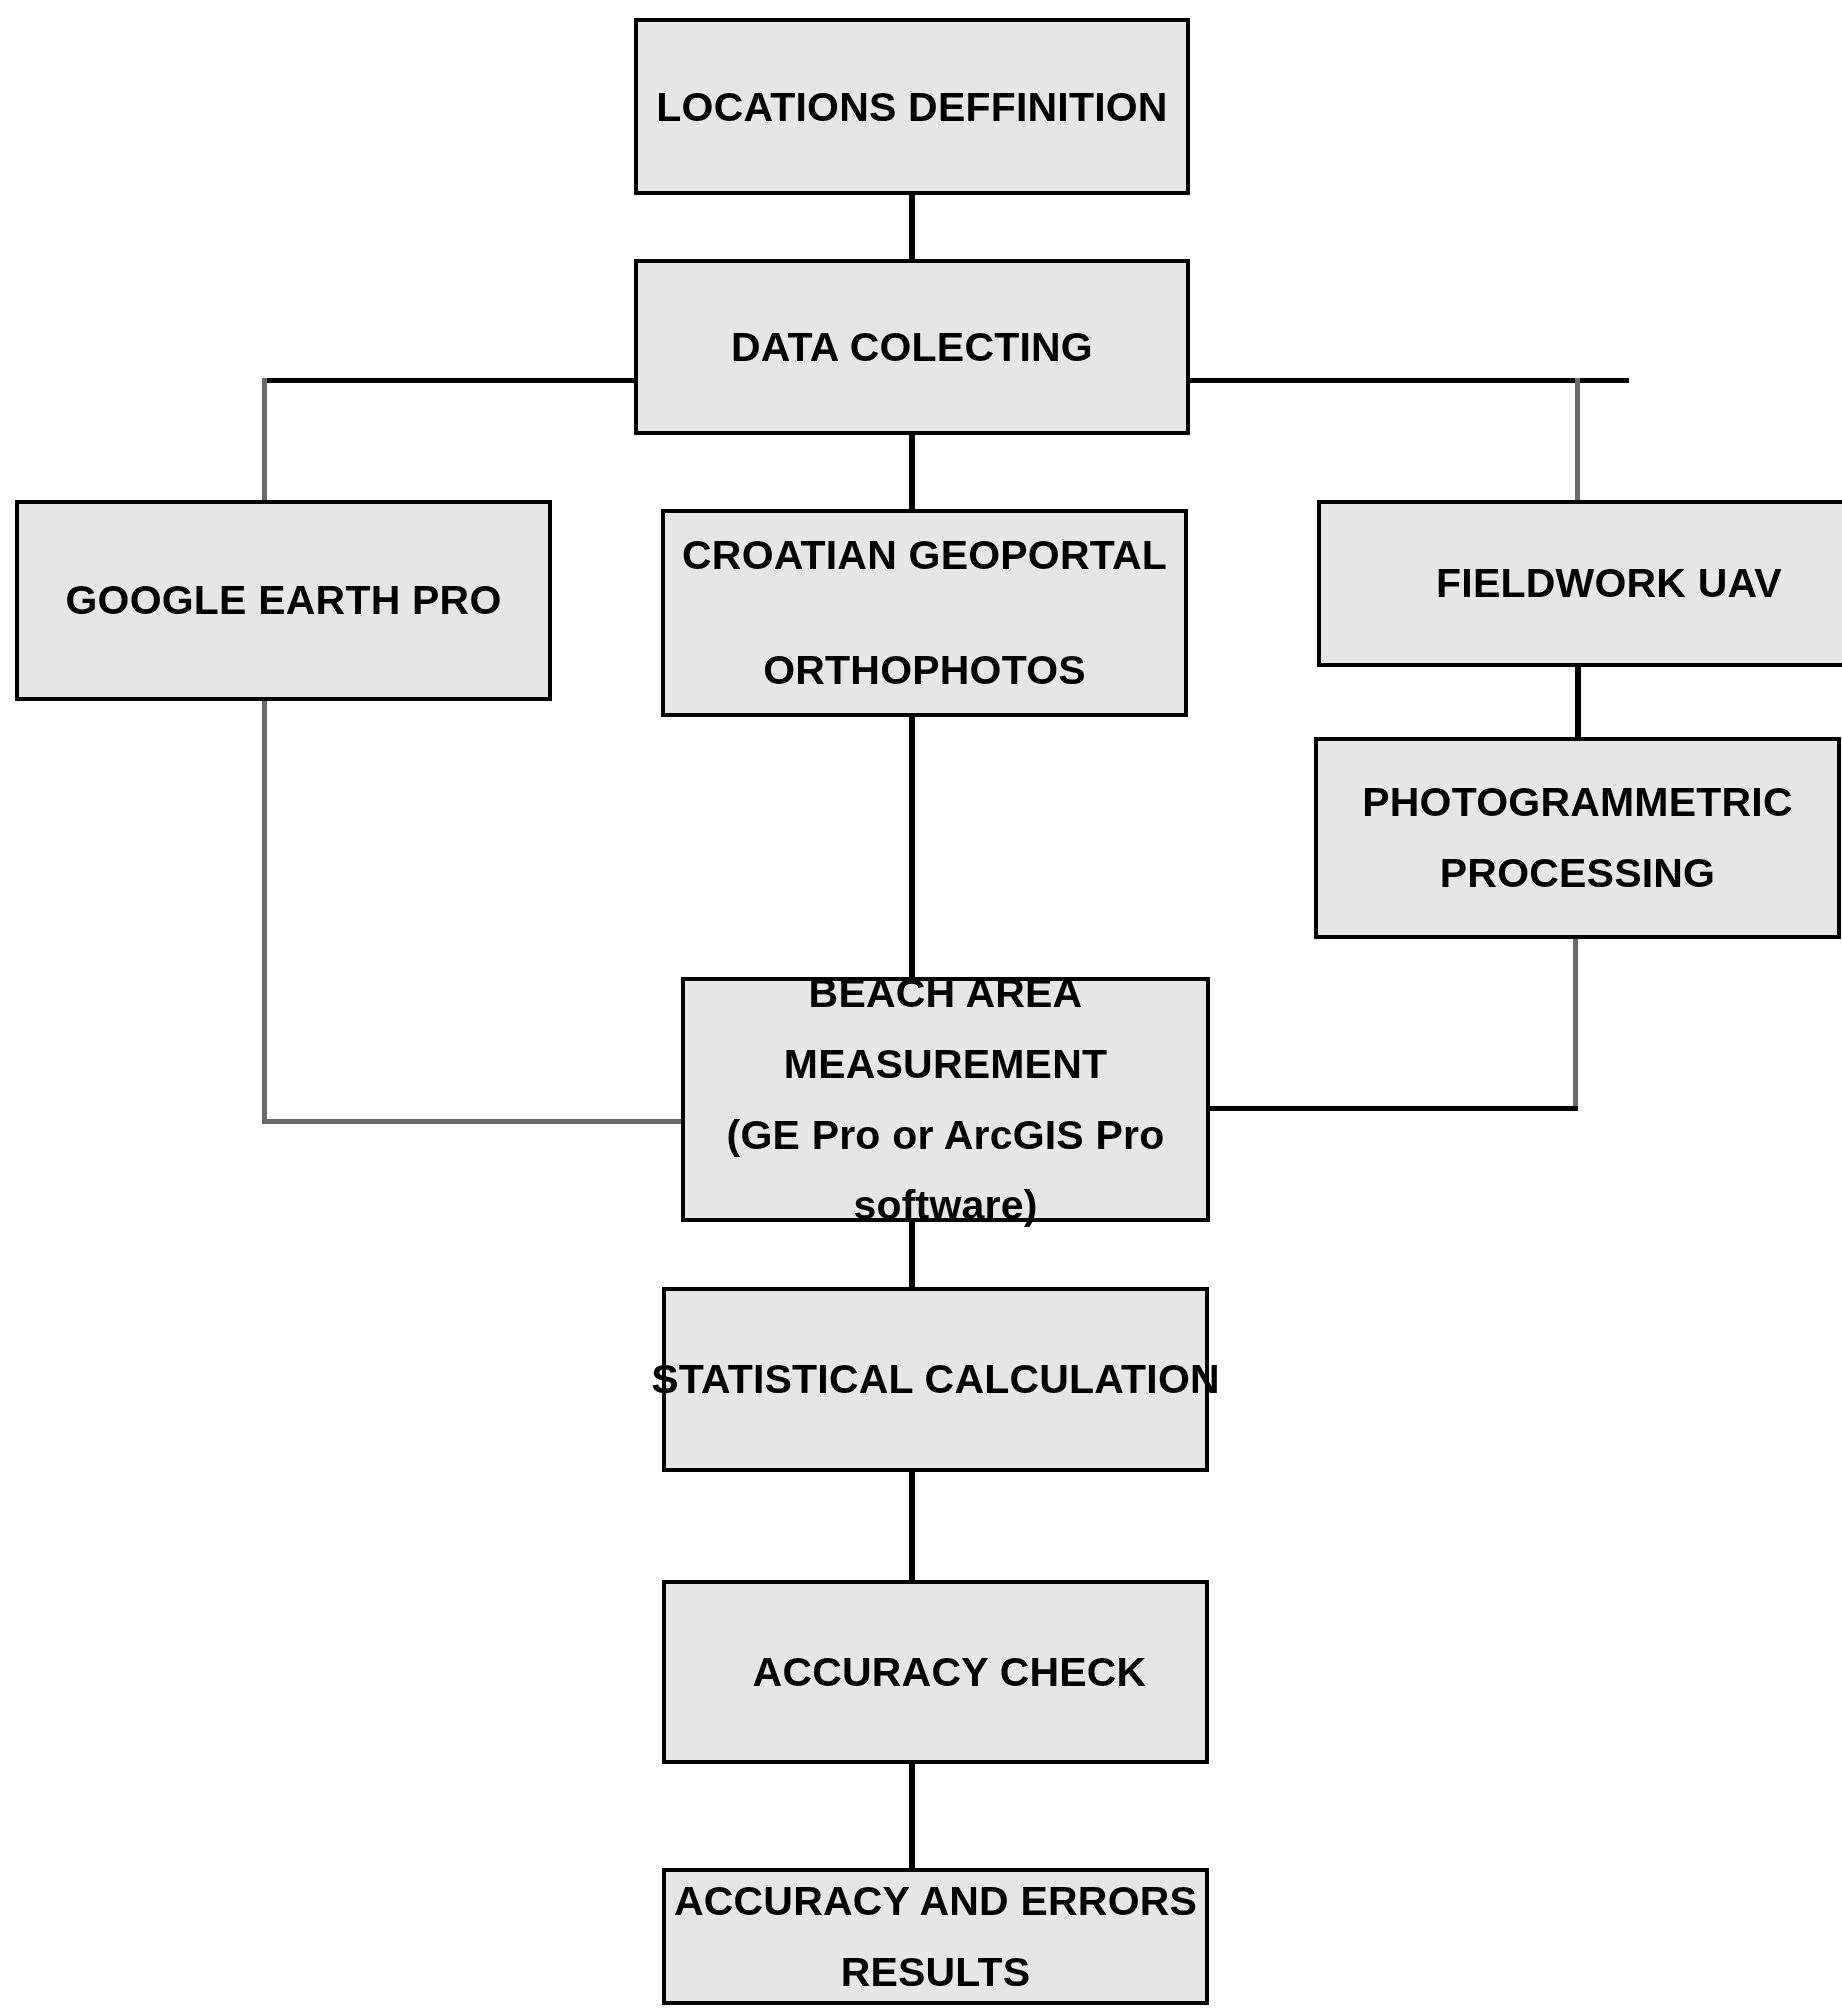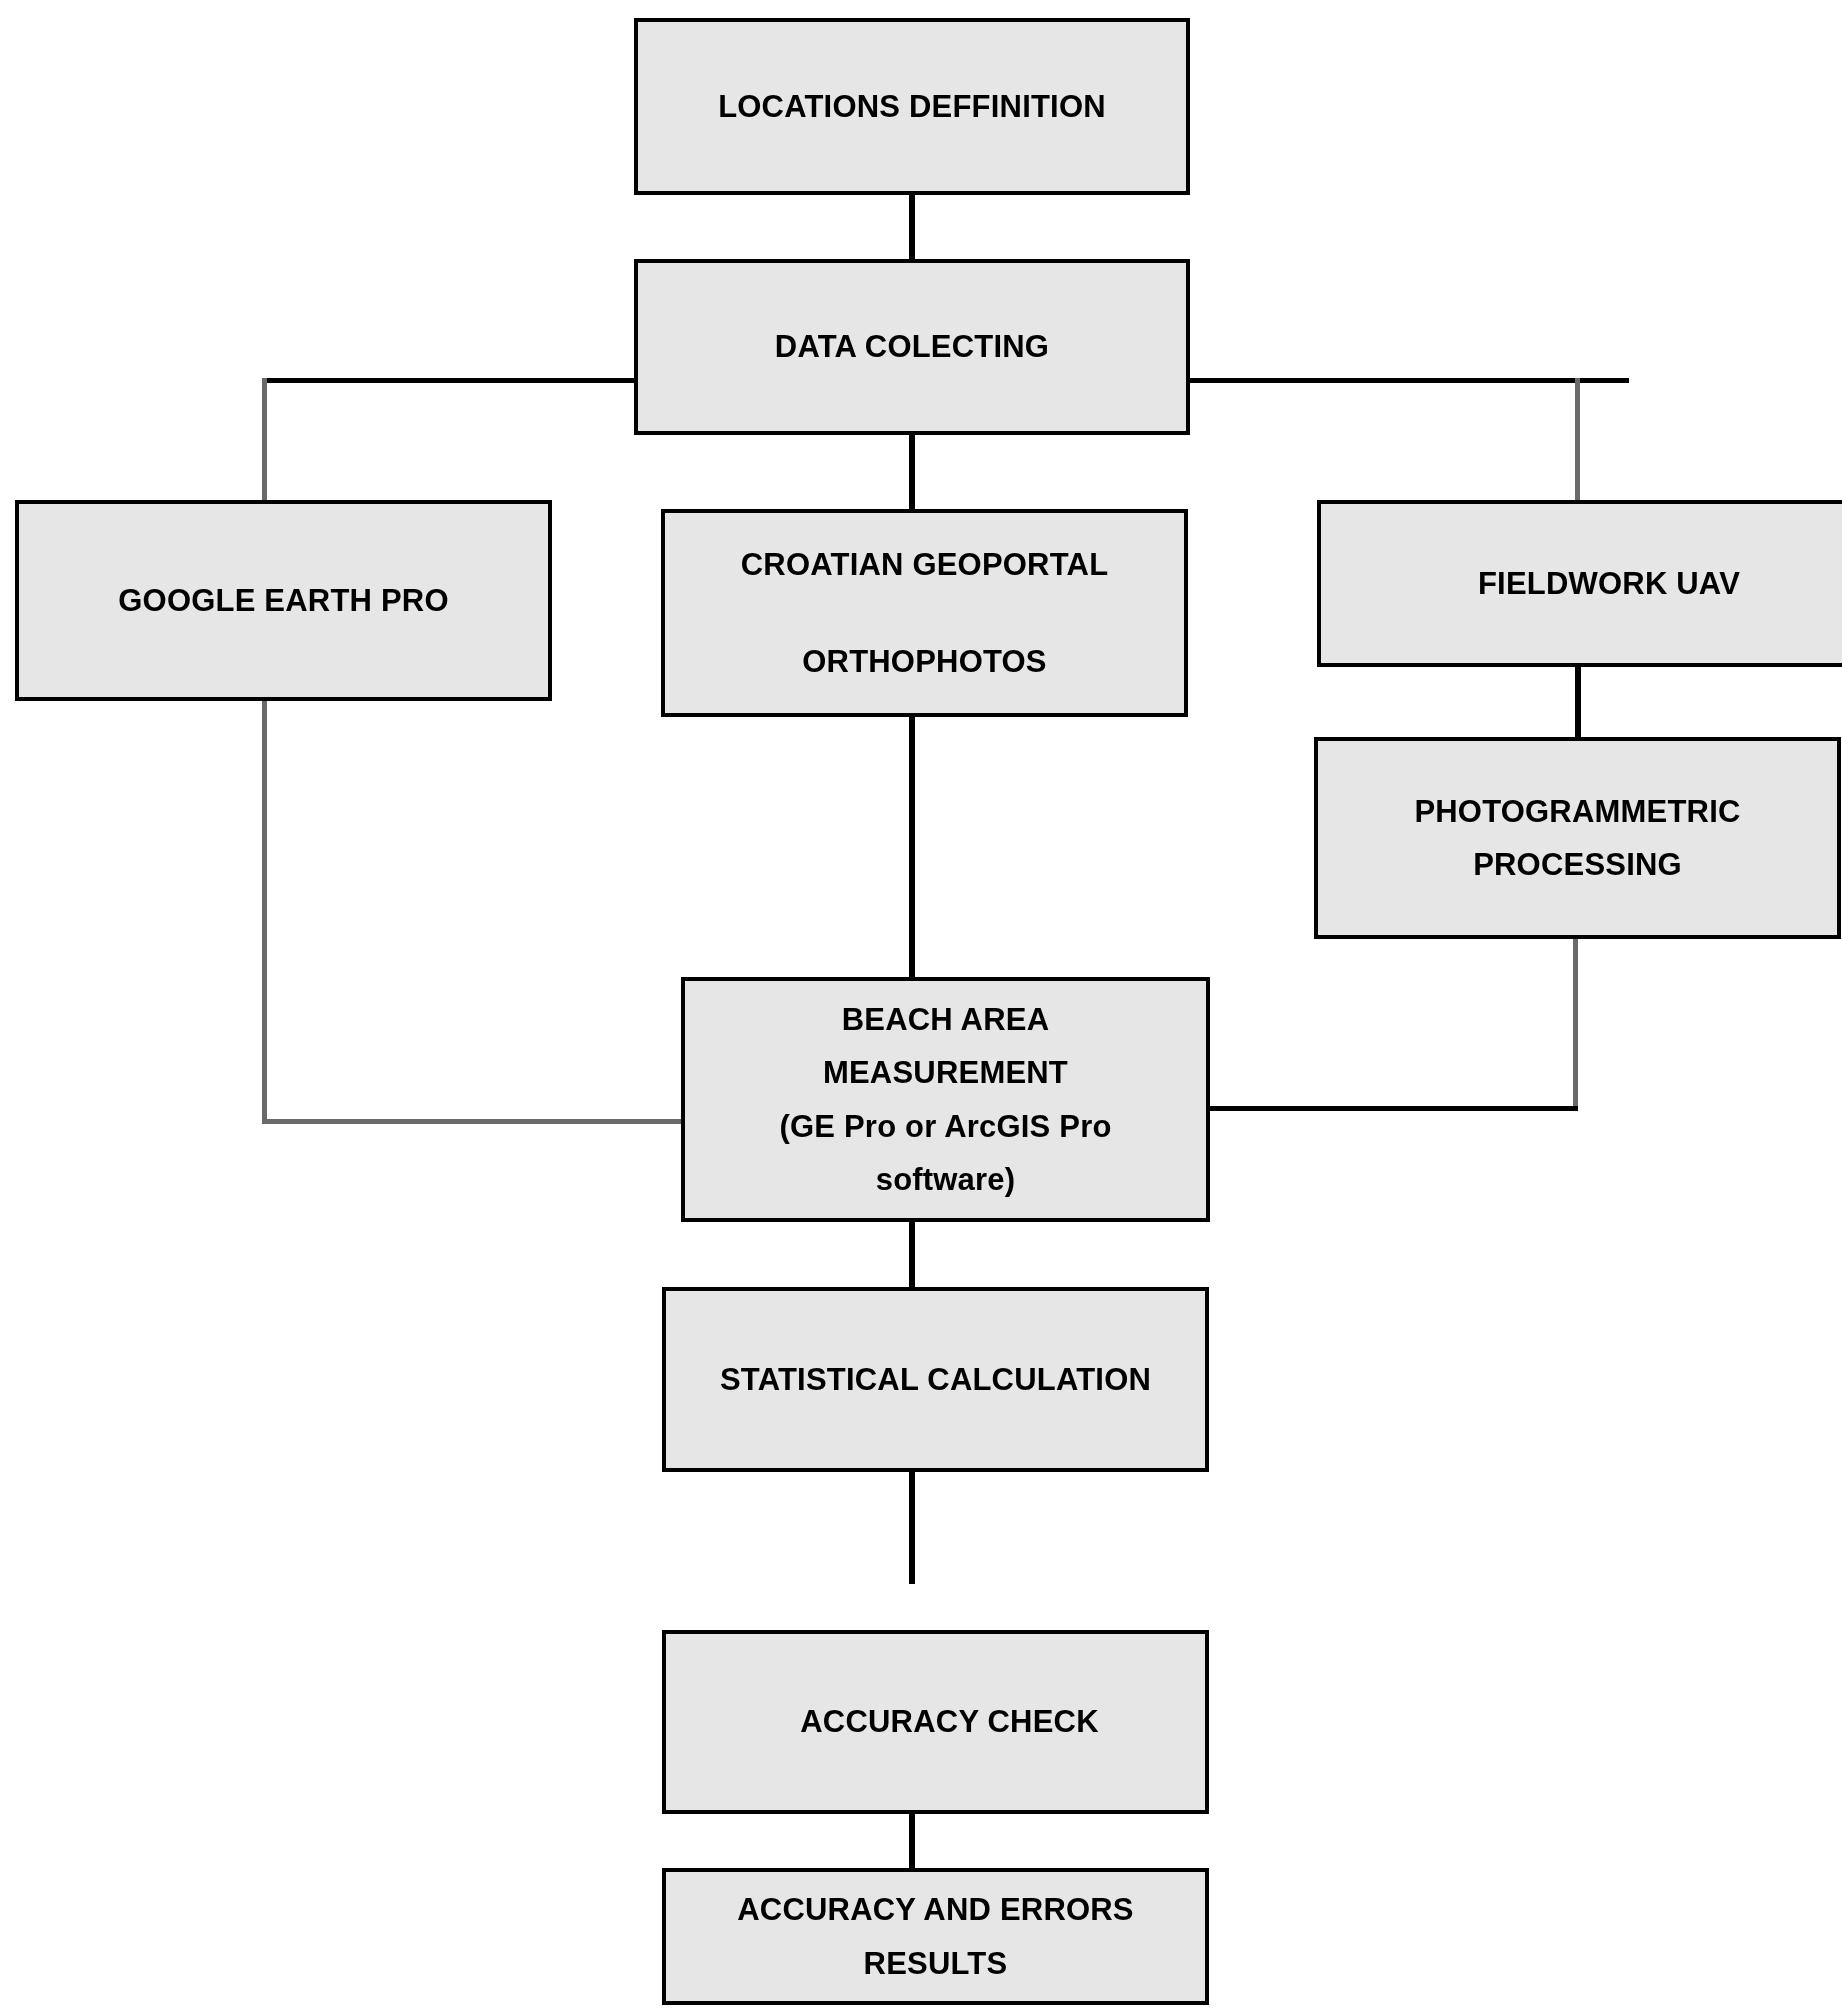--- a/index.html
+++ b/index.html
@@ -26,21 +26,21 @@
     flex-direction: column;
     align-items: center;
     justify-content: center;
     text-align: center;
     z-index: 5;
   }
   .node .line {
     display: block;
     font-weight: bold;
     color: #000000;
-    font-size: 31px;
+    font-size: 41px;
     line-height: 1.72;
     letter-spacing: 0.2px;
     white-space: nowrap;
   }
 
   
   .conn {
     position: absolute;
     background: #000000;
     z-index: 1;
@@ -49,21 +49,21 @@
 
   
   #node-locations            { left:634px; top:18.4px;   width:556px; height:177px; }
   #node-data-collecting      { left:634px; top:259px;  width:556px; height:176px; }
   #node-google-earth-pro     { left:15px;   top:500px; width:537px; height:201px; }
   #node-croatian-geoportal   { left:661px; top:509px; width:527px; height:208px;gap:44px; }
   #node-fieldwork-uav        { left:1317px; top:500px; width:584px; height:167px; }
   #node-photogrammetric      { left:1314px; top:737px; width:527px; height:202px; }
   #node-beach-area           { left:681px; top:977px; width:529px; height:245px; }
   #node-statistical          { left:662px; top:1287px; width:547px; height:185px;align-items:center; }
-  #node-accuracy-check       { left:662px; top:1630px; width:547px; height:184px;padding-left:28px; }
+  #node-accuracy-check       { left:662px; top:1580px; width:547px; height:184px;padding-left:28px; }
   #node-accuracy-results     { left:662px; top:1868px; width:547px; height:137px; }
 
   
   #c-loc-data      { left:909px; top:191px;  width:5.5px;  height:73px; }
   
   #c-data-croatian { left:909px; top:430px;  width:5.5px;  height:83px; }
   
   #c-branch-left-h { left:262px;  top:378px;  width:374px; height:4.5px;  }
   #c-branch-left-v { left:262px;  top:378px;  width:4.5px;   height:127px; }
   

